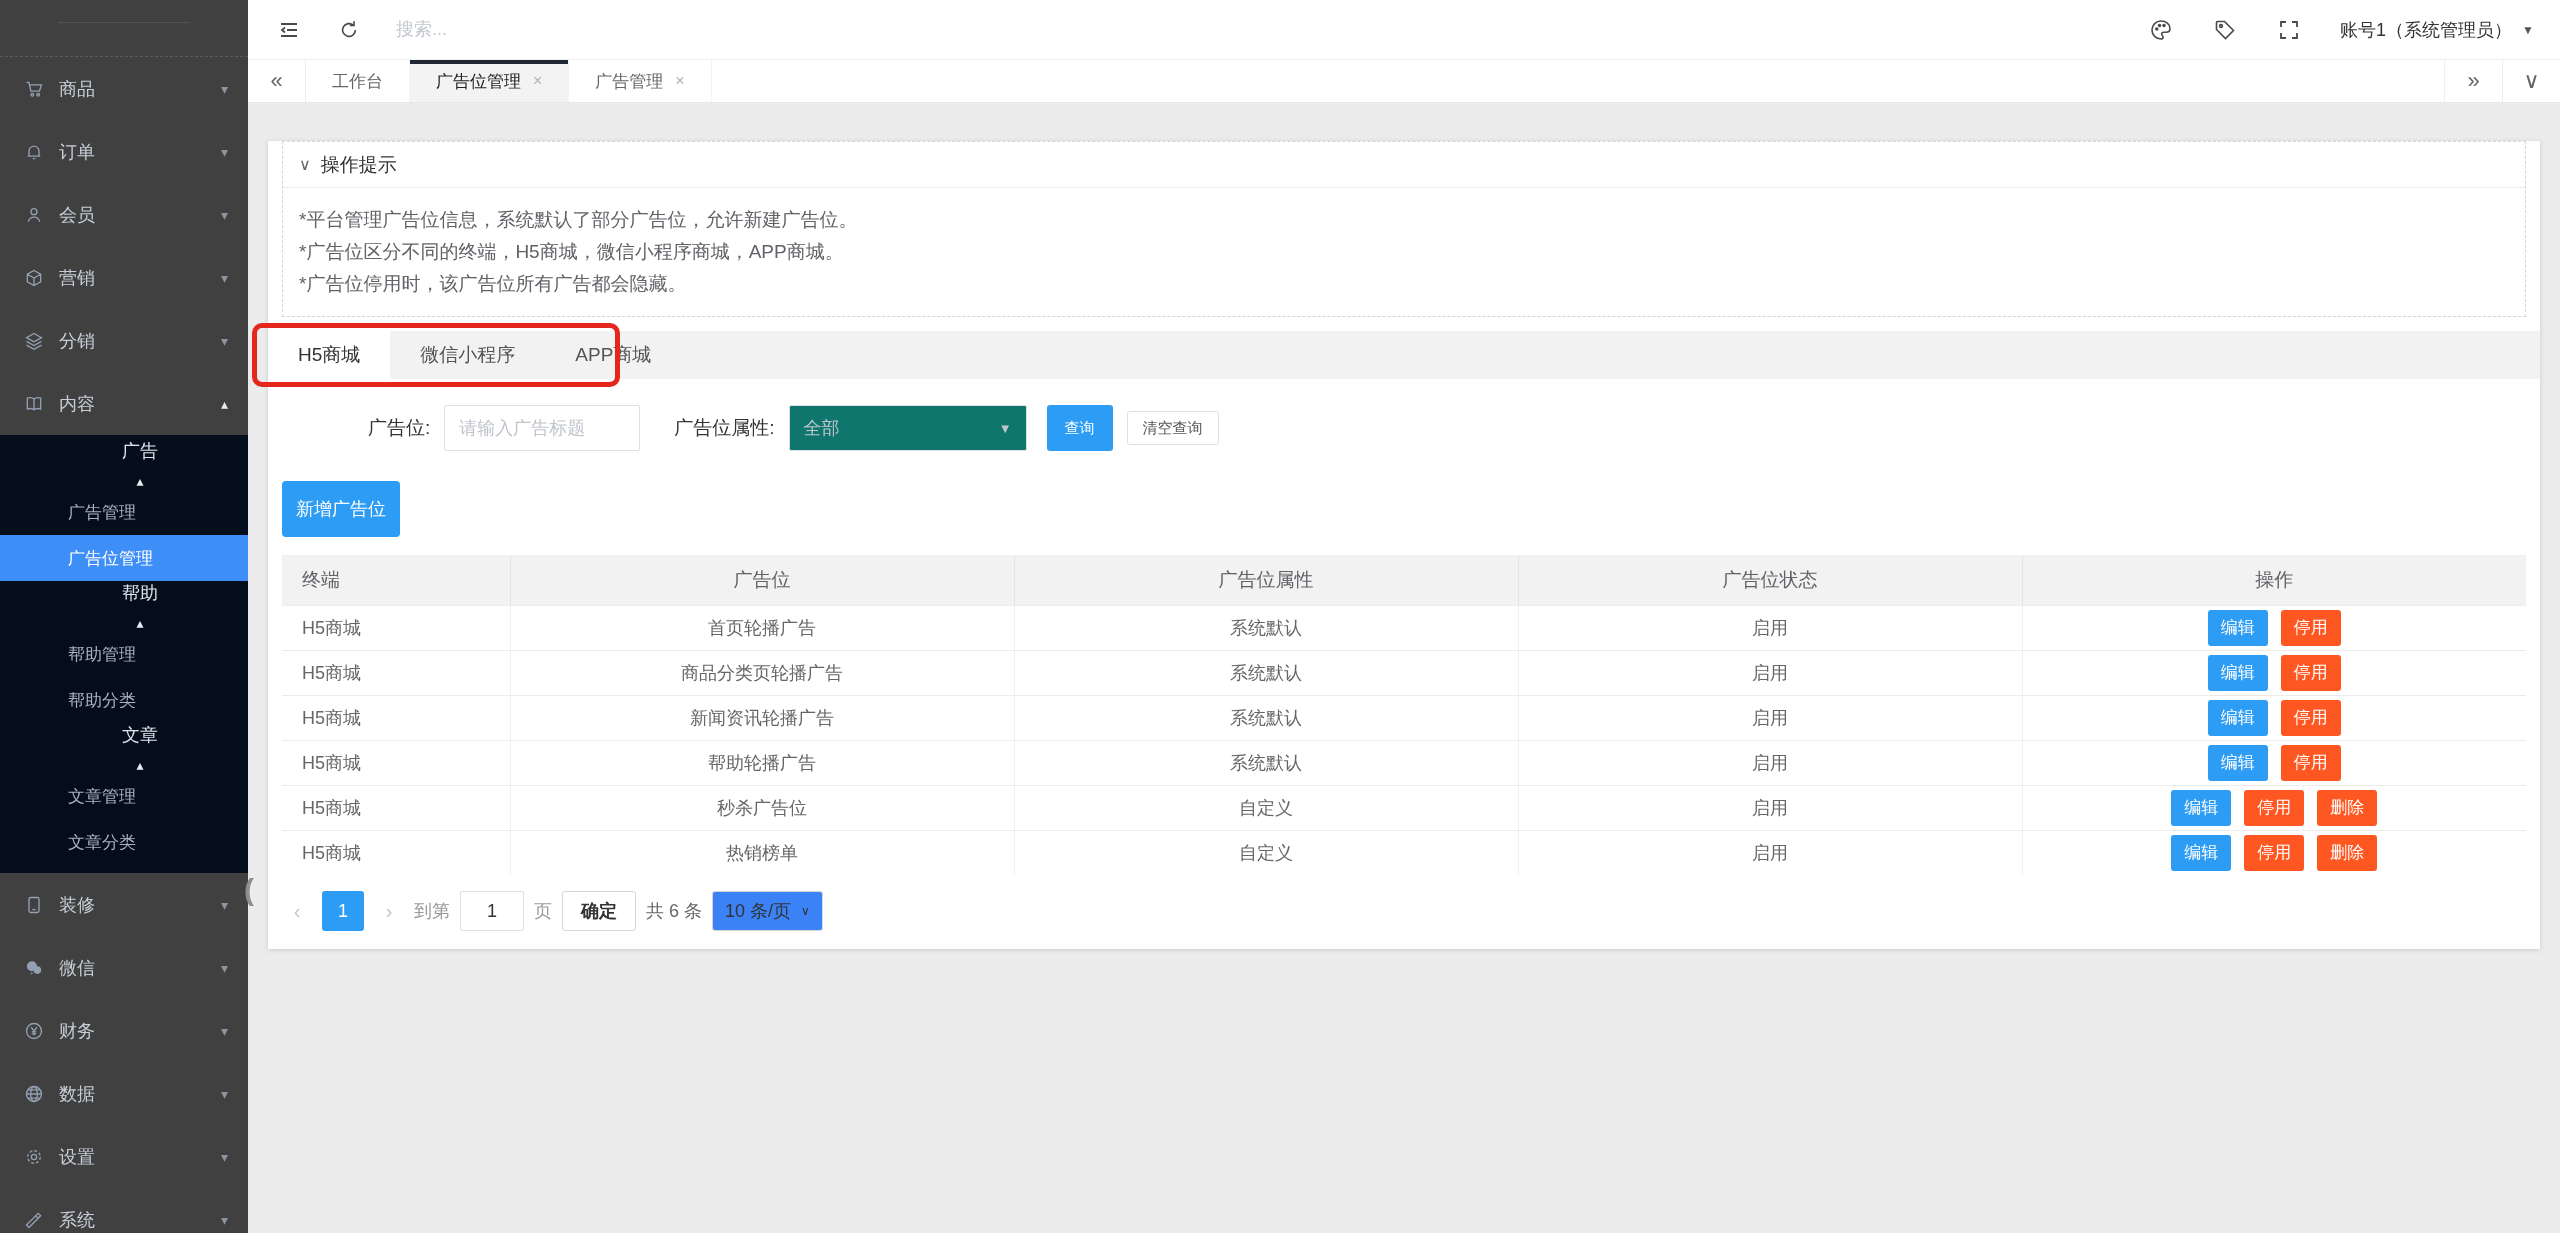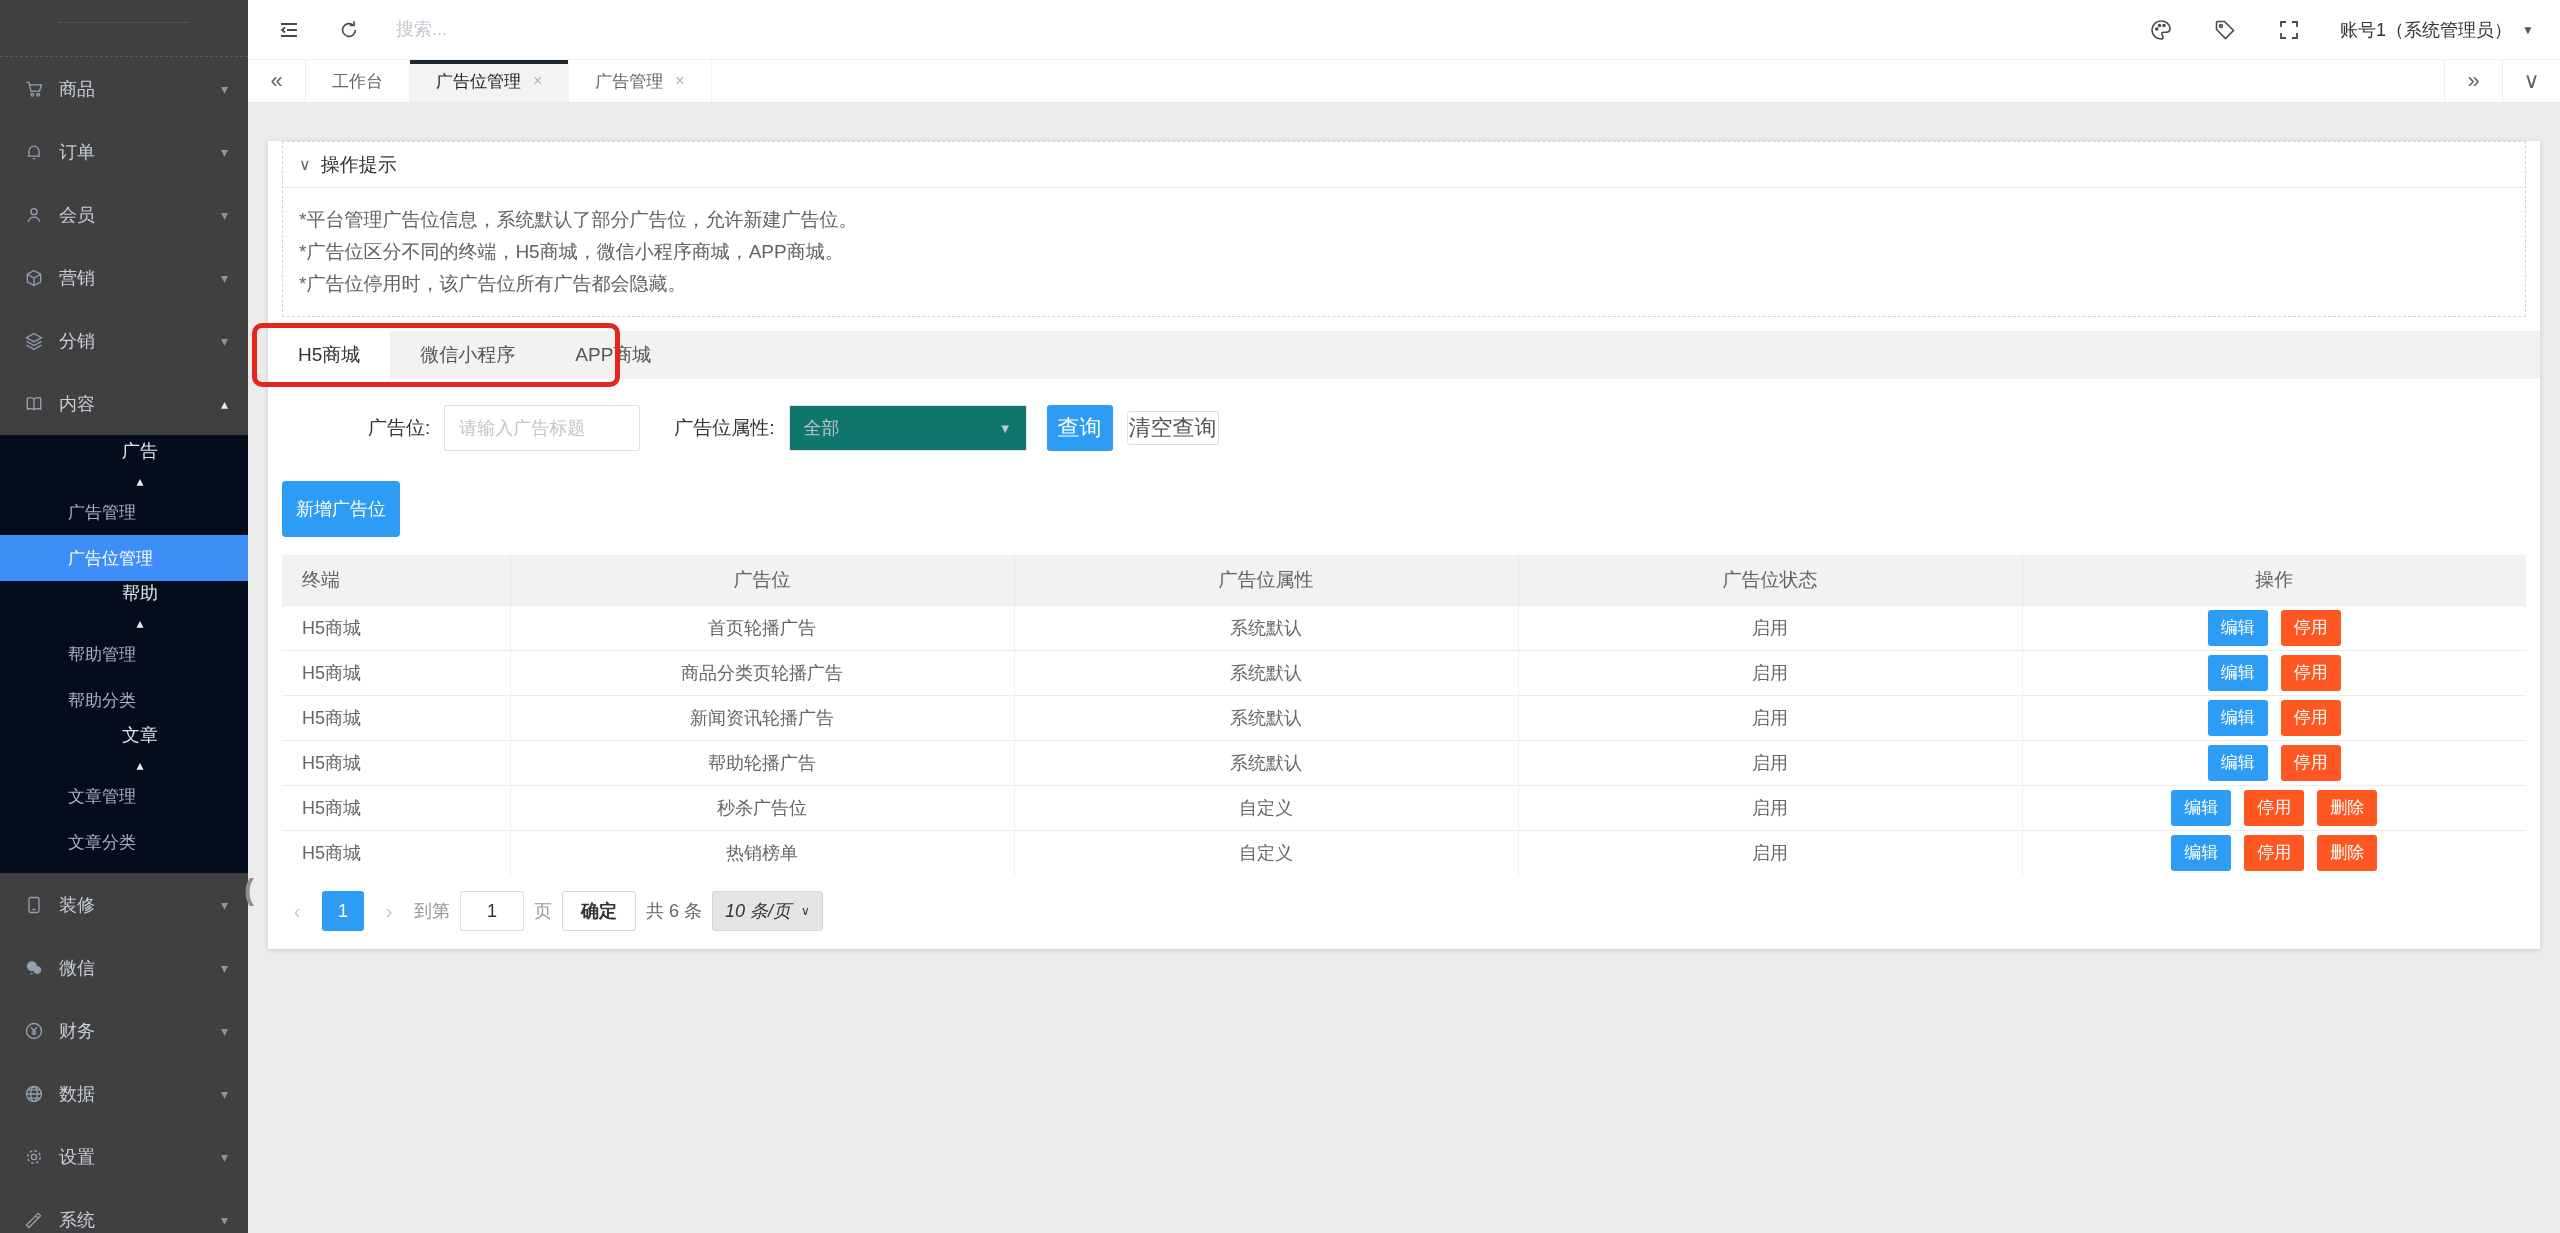--- a/index.html
+++ b/index.html
@@ -58,21 +58,21 @@
   .shop-tab.active { background:#fff; color:#333; }
   .annotation { position:absolute; left:-16px; top:-8px; width:368px; height:64px; border:5px solid #e4261c; border-radius:10px; pointer-events:none; z-index:5; }
 
   .filter-row { display:flex; align-items:center; margin:26px 0 8px 100px; }
   .f-label { font-size:19px; color:#333; margin-right:14px; }
   .f-input { width:196px; height:46px; border:1px solid #dcdfe6; border-radius:2px; padding:0 14px; font-size:18px; color:#333; outline:none; font-family:inherit; }
   .f-input::placeholder { color:#c0c4cc; }
   .f-select { width:238px; height:46px; border:1px solid #dcdfe6; border-radius:2px; padding:0 14px; font-size:18px; color:#c0c4cc; display:flex; align-items:center; justify-content:space-between; cursor:pointer; background:#0f766e; }
   .f-select .sel-caret { color:#c0c4cc; font-size:13px; }
   .gap30 { width:34px; } .gap20 { width:20px; } .gap14 { width:14px; }
-  .btn { border:none; border-radius:3px; font-size:22px; cursor:pointer; font-family:inherit; }
+  .btn { border:none; border-radius:3px; font-size:15px; cursor:pointer; font-family:inherit; }
   .btn-blue { background:#2d9cf5; color:#fff; }
   .btn-plain { background:#fff; color:#555; border:1px solid #dcdfe6; }
   .btn-query { width:66px; height:46px; }
   .btn-clear { width:92px; height:34px;font-family:Liberation Serif, serif; }
 
   .add-btn { margin:22px 0 18px 14px; width:118px; height:56px; font-size:18px; border-radius:4px; }
 
   .tbl { margin:0 14px; border-collapse:collapse; width:2244px; table-layout:fixed; }
   .tbl th { background:#f2f2f2; height:50px; font-weight:normal; font-size:19px; color:#5f6266; border-right:1px solid #e6e6e6; }
   .tbl th:last-child { border-right:none; }
@@ -83,21 +83,21 @@
   .actions { display:flex; justify-content:center; gap:13px; }
   .act { height:36px; padding:0 13px; font-size:17px; }
   .act-orange { background:#ff5722; color:#fff; }
 
   .pager { display:flex; align-items:center; margin:16px 0 6px 14px; gap:10px; font-size:18px; color:#999; }
   .pg-arrow { width:30px; text-align:center; color:#c0c4cc; font-size:20px; cursor:pointer; }
   .pg-num { width:42px; height:40px; background:#2d9cf5; color:#fff; border-radius:3px; display:flex; align-items:center; justify-content:center; font-size:18px; cursor:pointer; }
   .pg-input { width:64px; height:40px; border:1px solid #dcdfe6; border-radius:2px; text-align:center; font-size:18px; color:#333; outline:none; font-family:inherit; }
   .pg-btn { width:74px; height:40px; background:#fff; border:1px solid #d6d6d6; border-radius:3px; font-size:18px; color:#333; font-weight:bold; }
   .pg-total { color:#666; }
-  .pg-select { height:40px; border:1px solid #d6d6d6; border-radius:3px; background:#e5e5e5; display:flex; align-items:center; gap:10px; padding:0 12px; font-size:18px; color:#333; cursor:pointer;font-style:italic; }
+  .pg-select { height:40px; border:1px solid #d6d6d6; border-radius:3px; background:#3b82f6; display:flex; align-items:center; gap:10px; padding:0 12px; font-size:18px; color:#333; cursor:pointer; }
   .pg-select .sel-caret { font-size:12px; color:#333; }
 
   .collapse-handle { position:absolute; left:-4px; top:772px; color:#8f8f8f; font-size:30px; font-weight:bold; cursor:pointer; line-height:30px; }
 </style>
 </head>
 <body>
 
 <aside class="sidebar">
   <div class="logo">
       <div class="logo-mark"></div>

